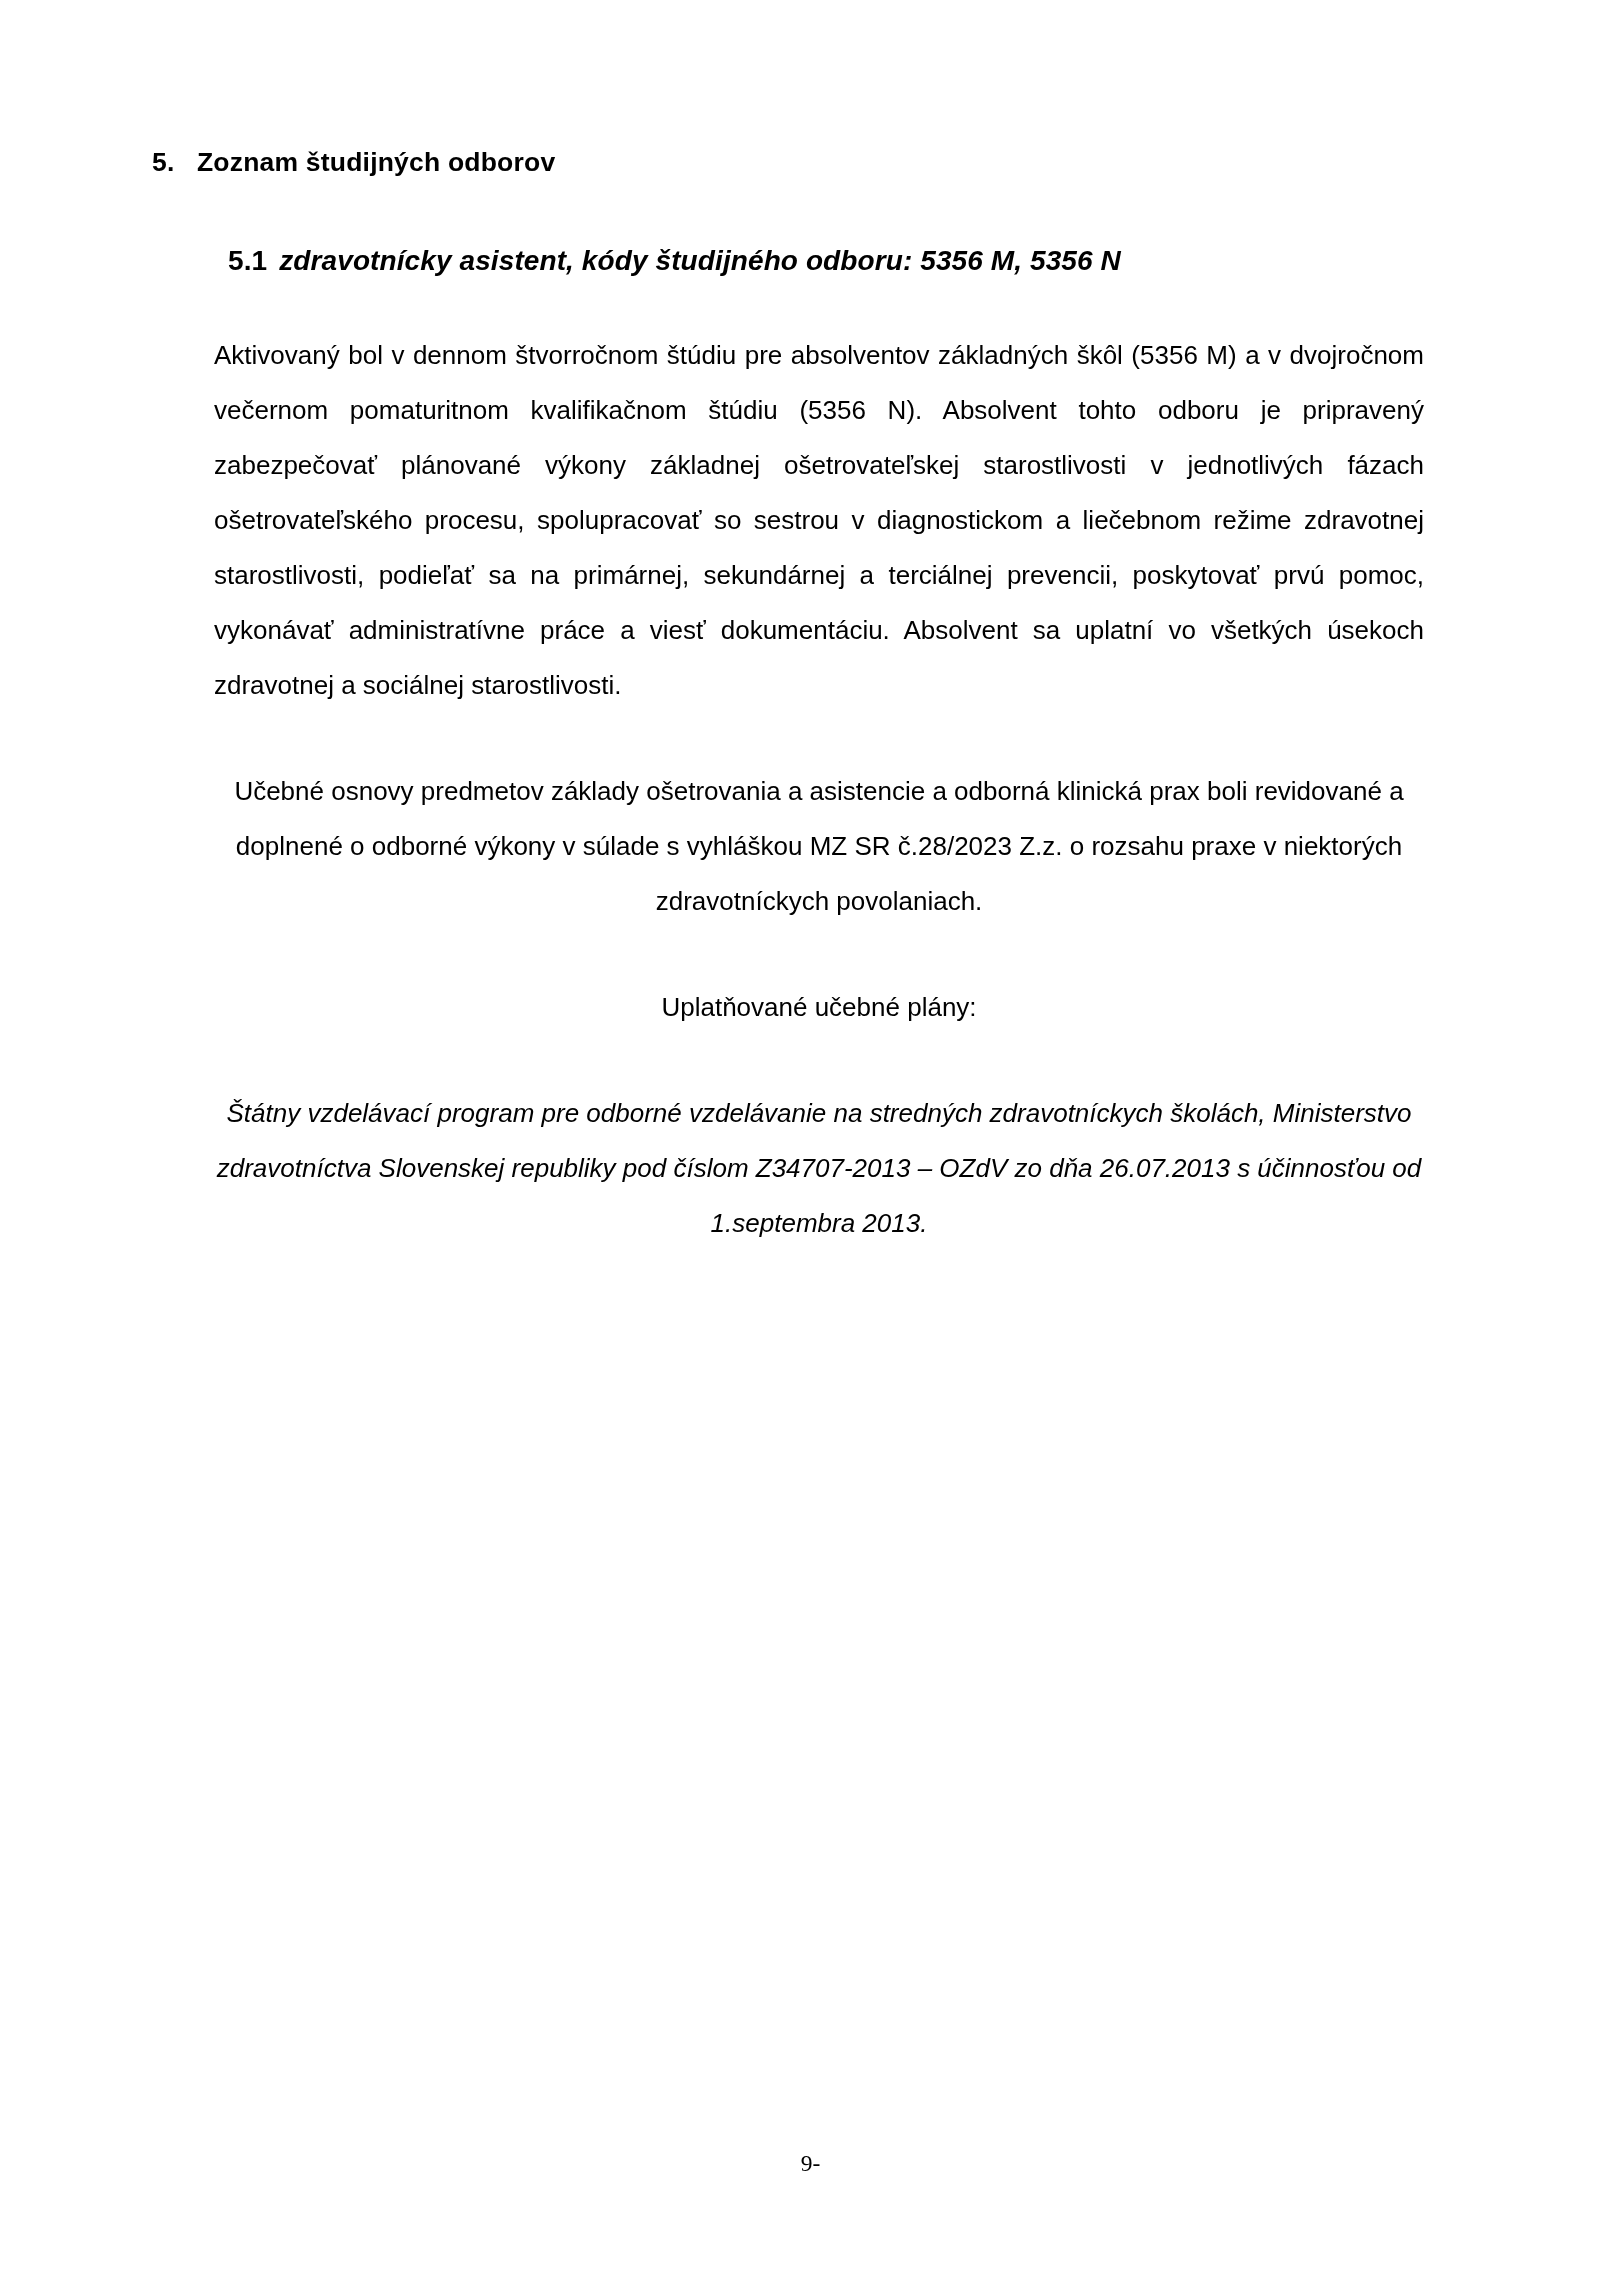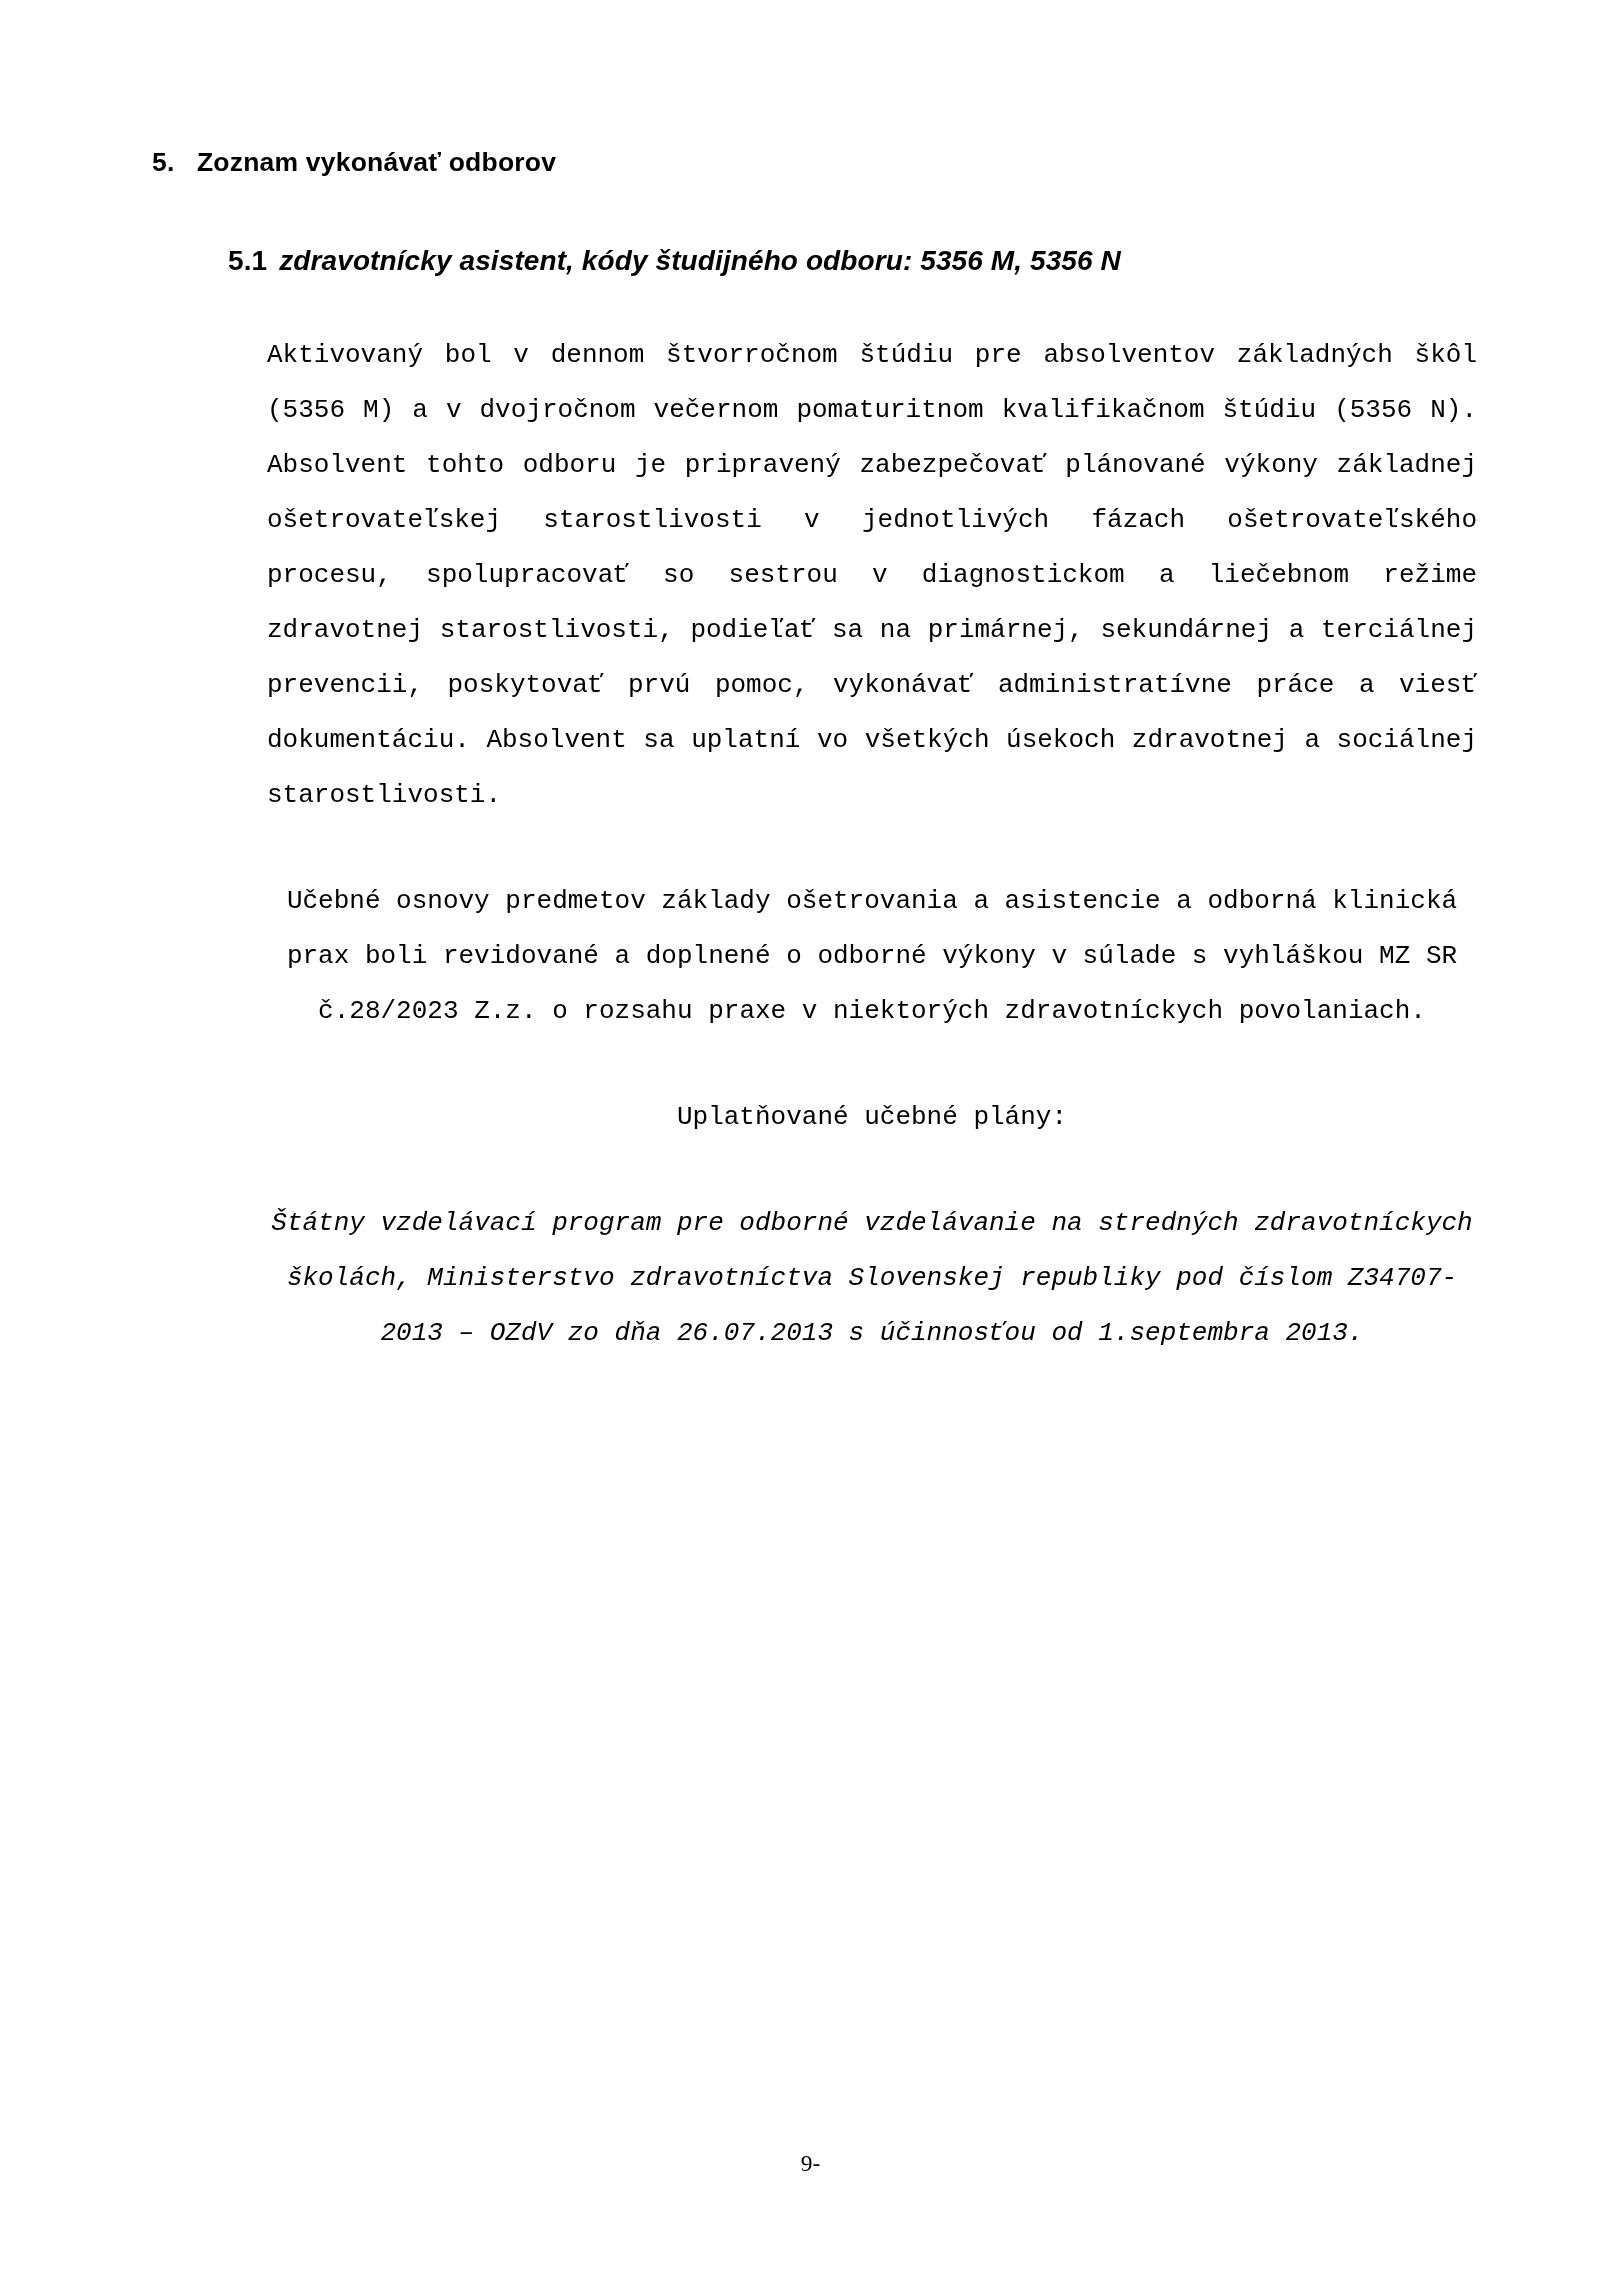--- a/index.html
+++ b/index.html
@@ -42,24 +42,23 @@
     display: flex;
     gap: 12px;
     letter-spacing: 0.1px;
     align-items: center;
   }
   .heading-2 .num {
     font-style: normal;
     flex: 0 0 auto;
   }
   .body-block {
-    margin-left: 115px;
+    margin-left: 62px;
     margin-right: 0;
     width: 1210px;
-    font-family: Liberation Mono, monospace;
   }
   p.para {
     font-size: 26px;
     line-height: 55px;
     text-align: justify;
     text-justify: inter-word;
     margin: 0;
   }
   p.para.first {
     margin-top: 51px;
@@ -84,21 +83,21 @@
     font-family: "Liberation Serif", serif;
   }
 </style>
 </head>
 <body>
 
 <div class="page">
 
   <div class="heading-1">
     <span class="num">5.</span>
-    <span>Zoznam vykonávať odborov</span>
+    <span>Zoznam študijných odborov</span>
   </div>
 
   <div class="heading-2">
     <span class="num">5.1</span>
     <span>zdravotnícky asistent,  kódy študijného odboru:  5356 M, 5356 N</span>
   </div>
 
   <div class="body-block">
     <p class="para first">Aktivovaný bol v dennom štvorročnom štúdiu pre absolventov základných škôl (5356 M) a v dvojročnom večernom pomaturitnom kvalifikačnom štúdiu (5356 N). Absolvent tohto odboru je pripravený zabezpečovať plánované výkony základnej ošetrovateľskej starostlivosti v jednotlivých fázach ošetrovateľského procesu, spolupracovať so sestrou v diagnostickom a liečebnom režime zdravotnej starostlivosti, podieľať sa na primárnej, sekundárnej a terciálnej prevencii, poskytovať prvú pomoc, vykonávať administratívne práce a viesť dokumentáciu. Absolvent sa uplatní vo všetkých úsekoch zdravotnej a sociálnej starostlivosti.</p>
     <p class="para spaced">Učebné osnovy predmetov základy ošetrovania a asistencie a odborná klinická prax boli revidované a doplnené o odborné výkony v súlade s vyhláškou MZ SR č.28/2023 Z.z. o rozsahu praxe v niektorých zdravotníckych povolaniach.</p>

